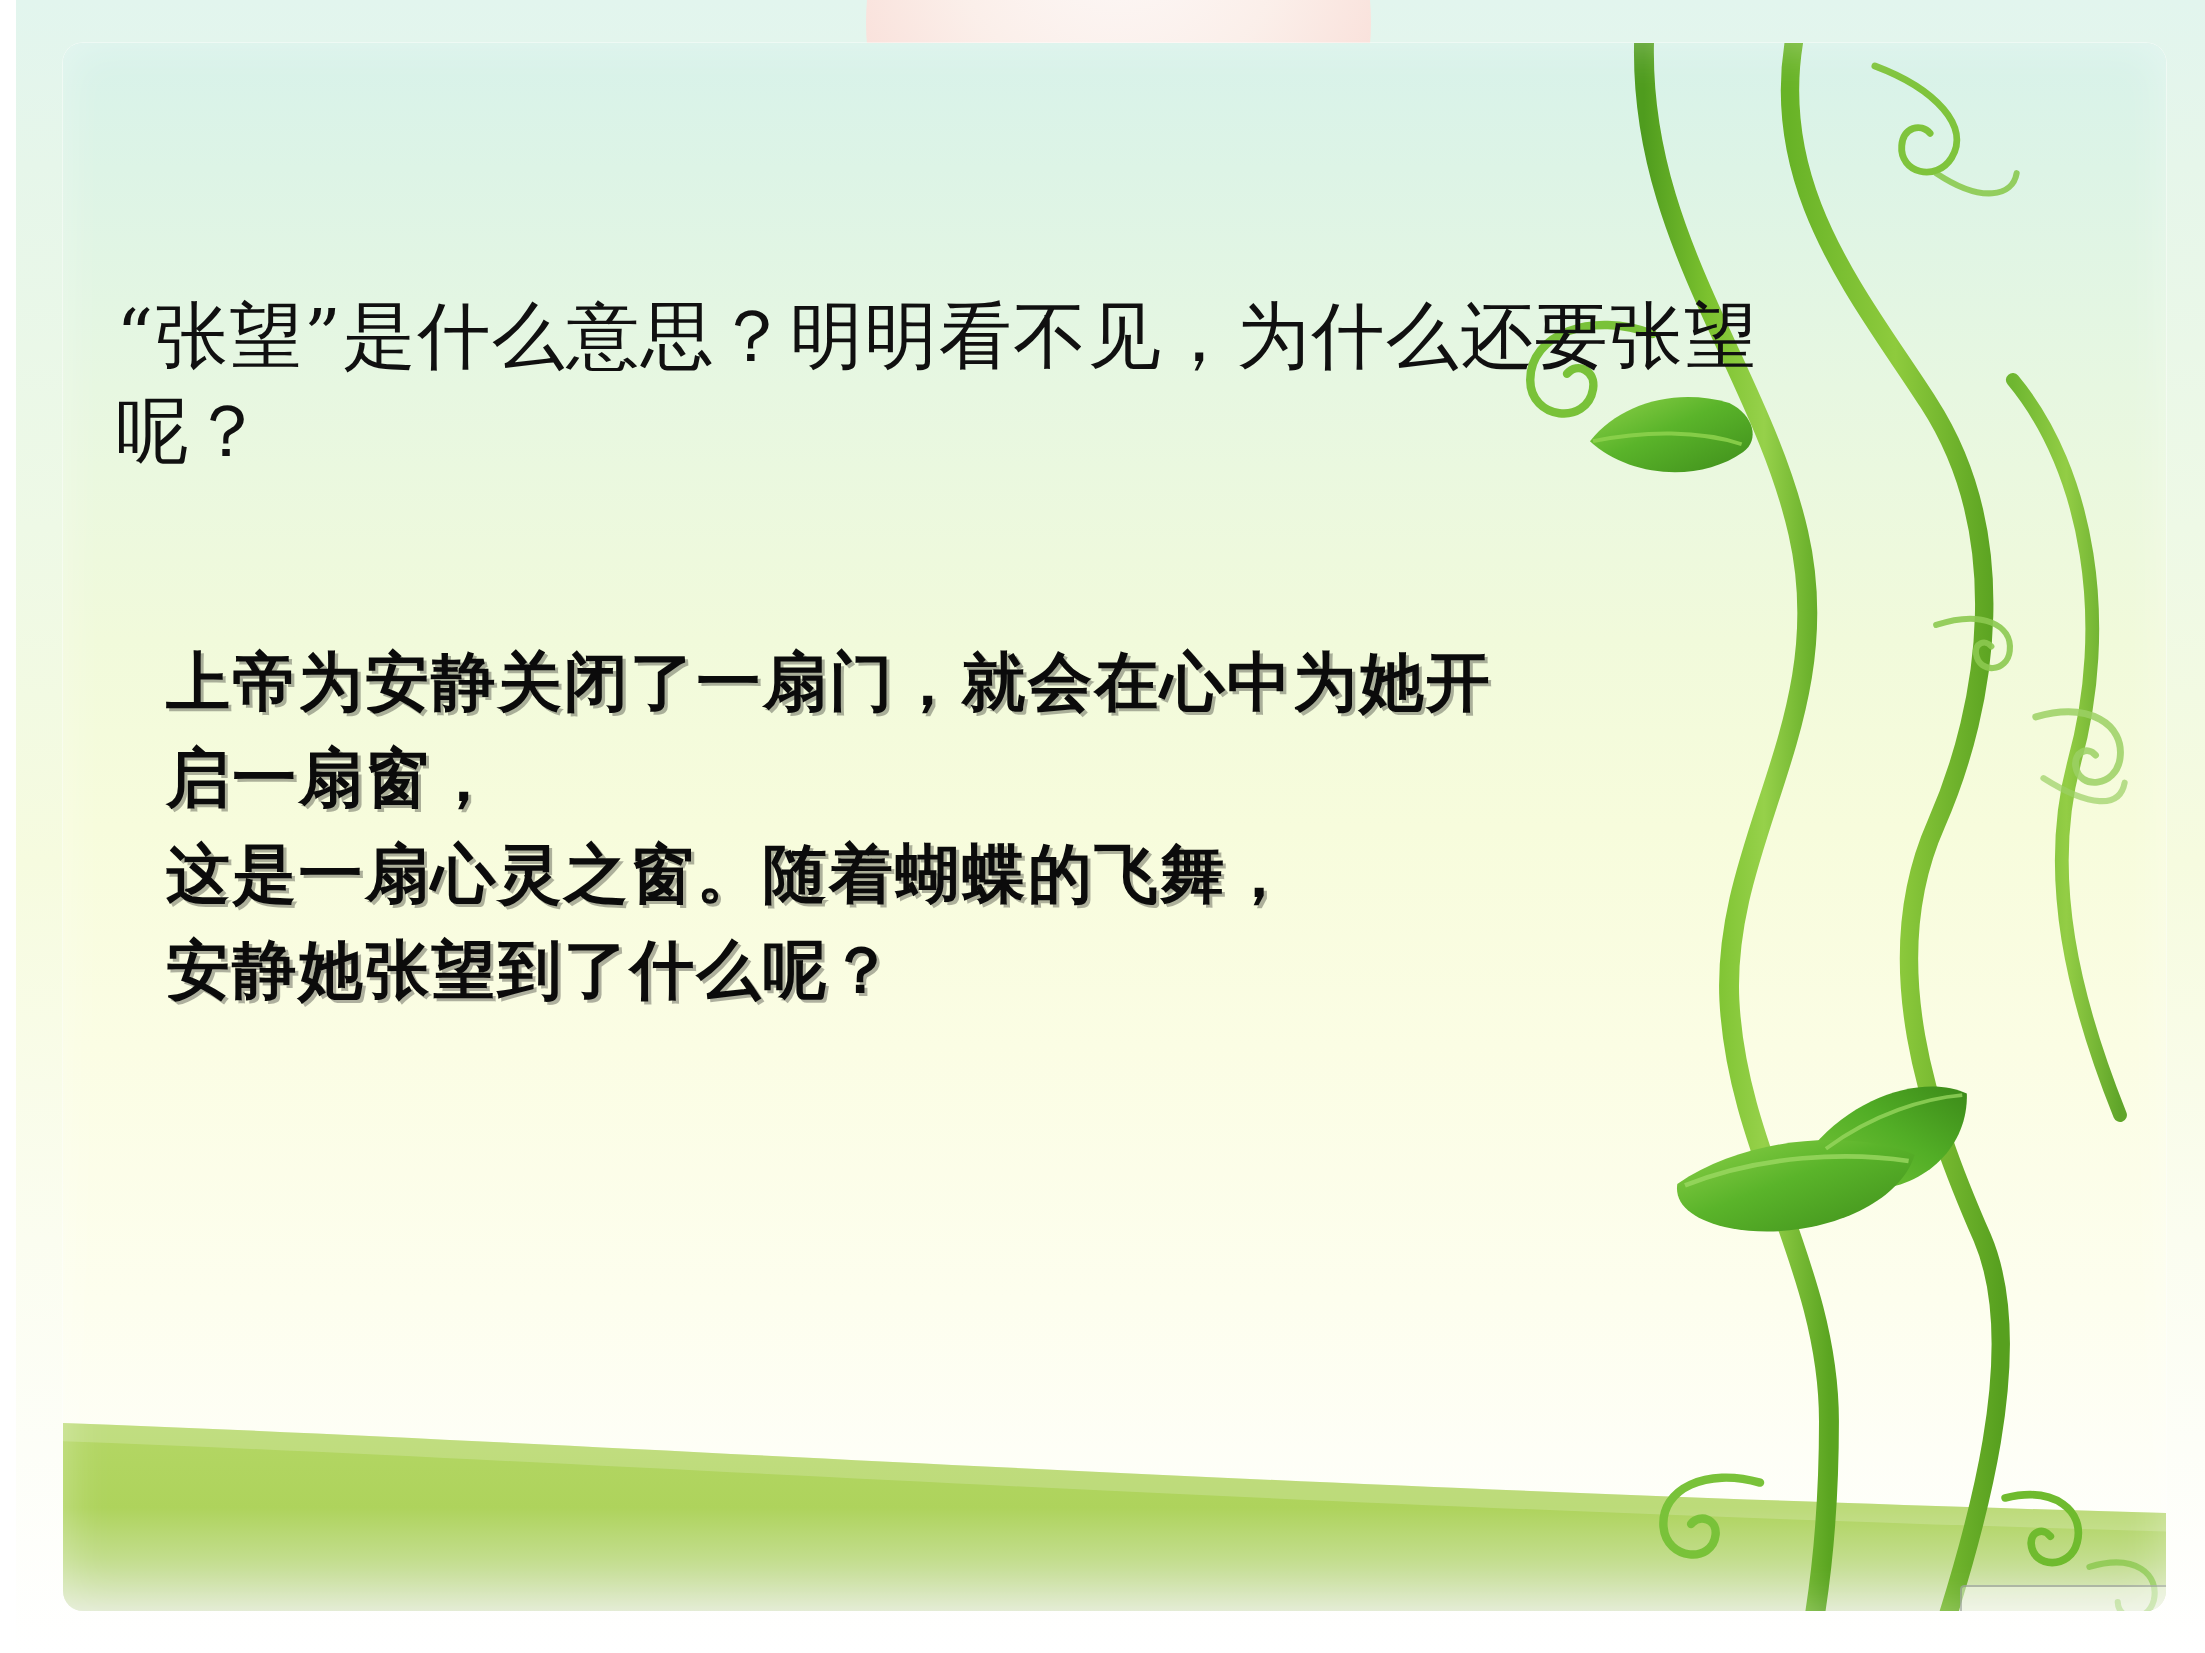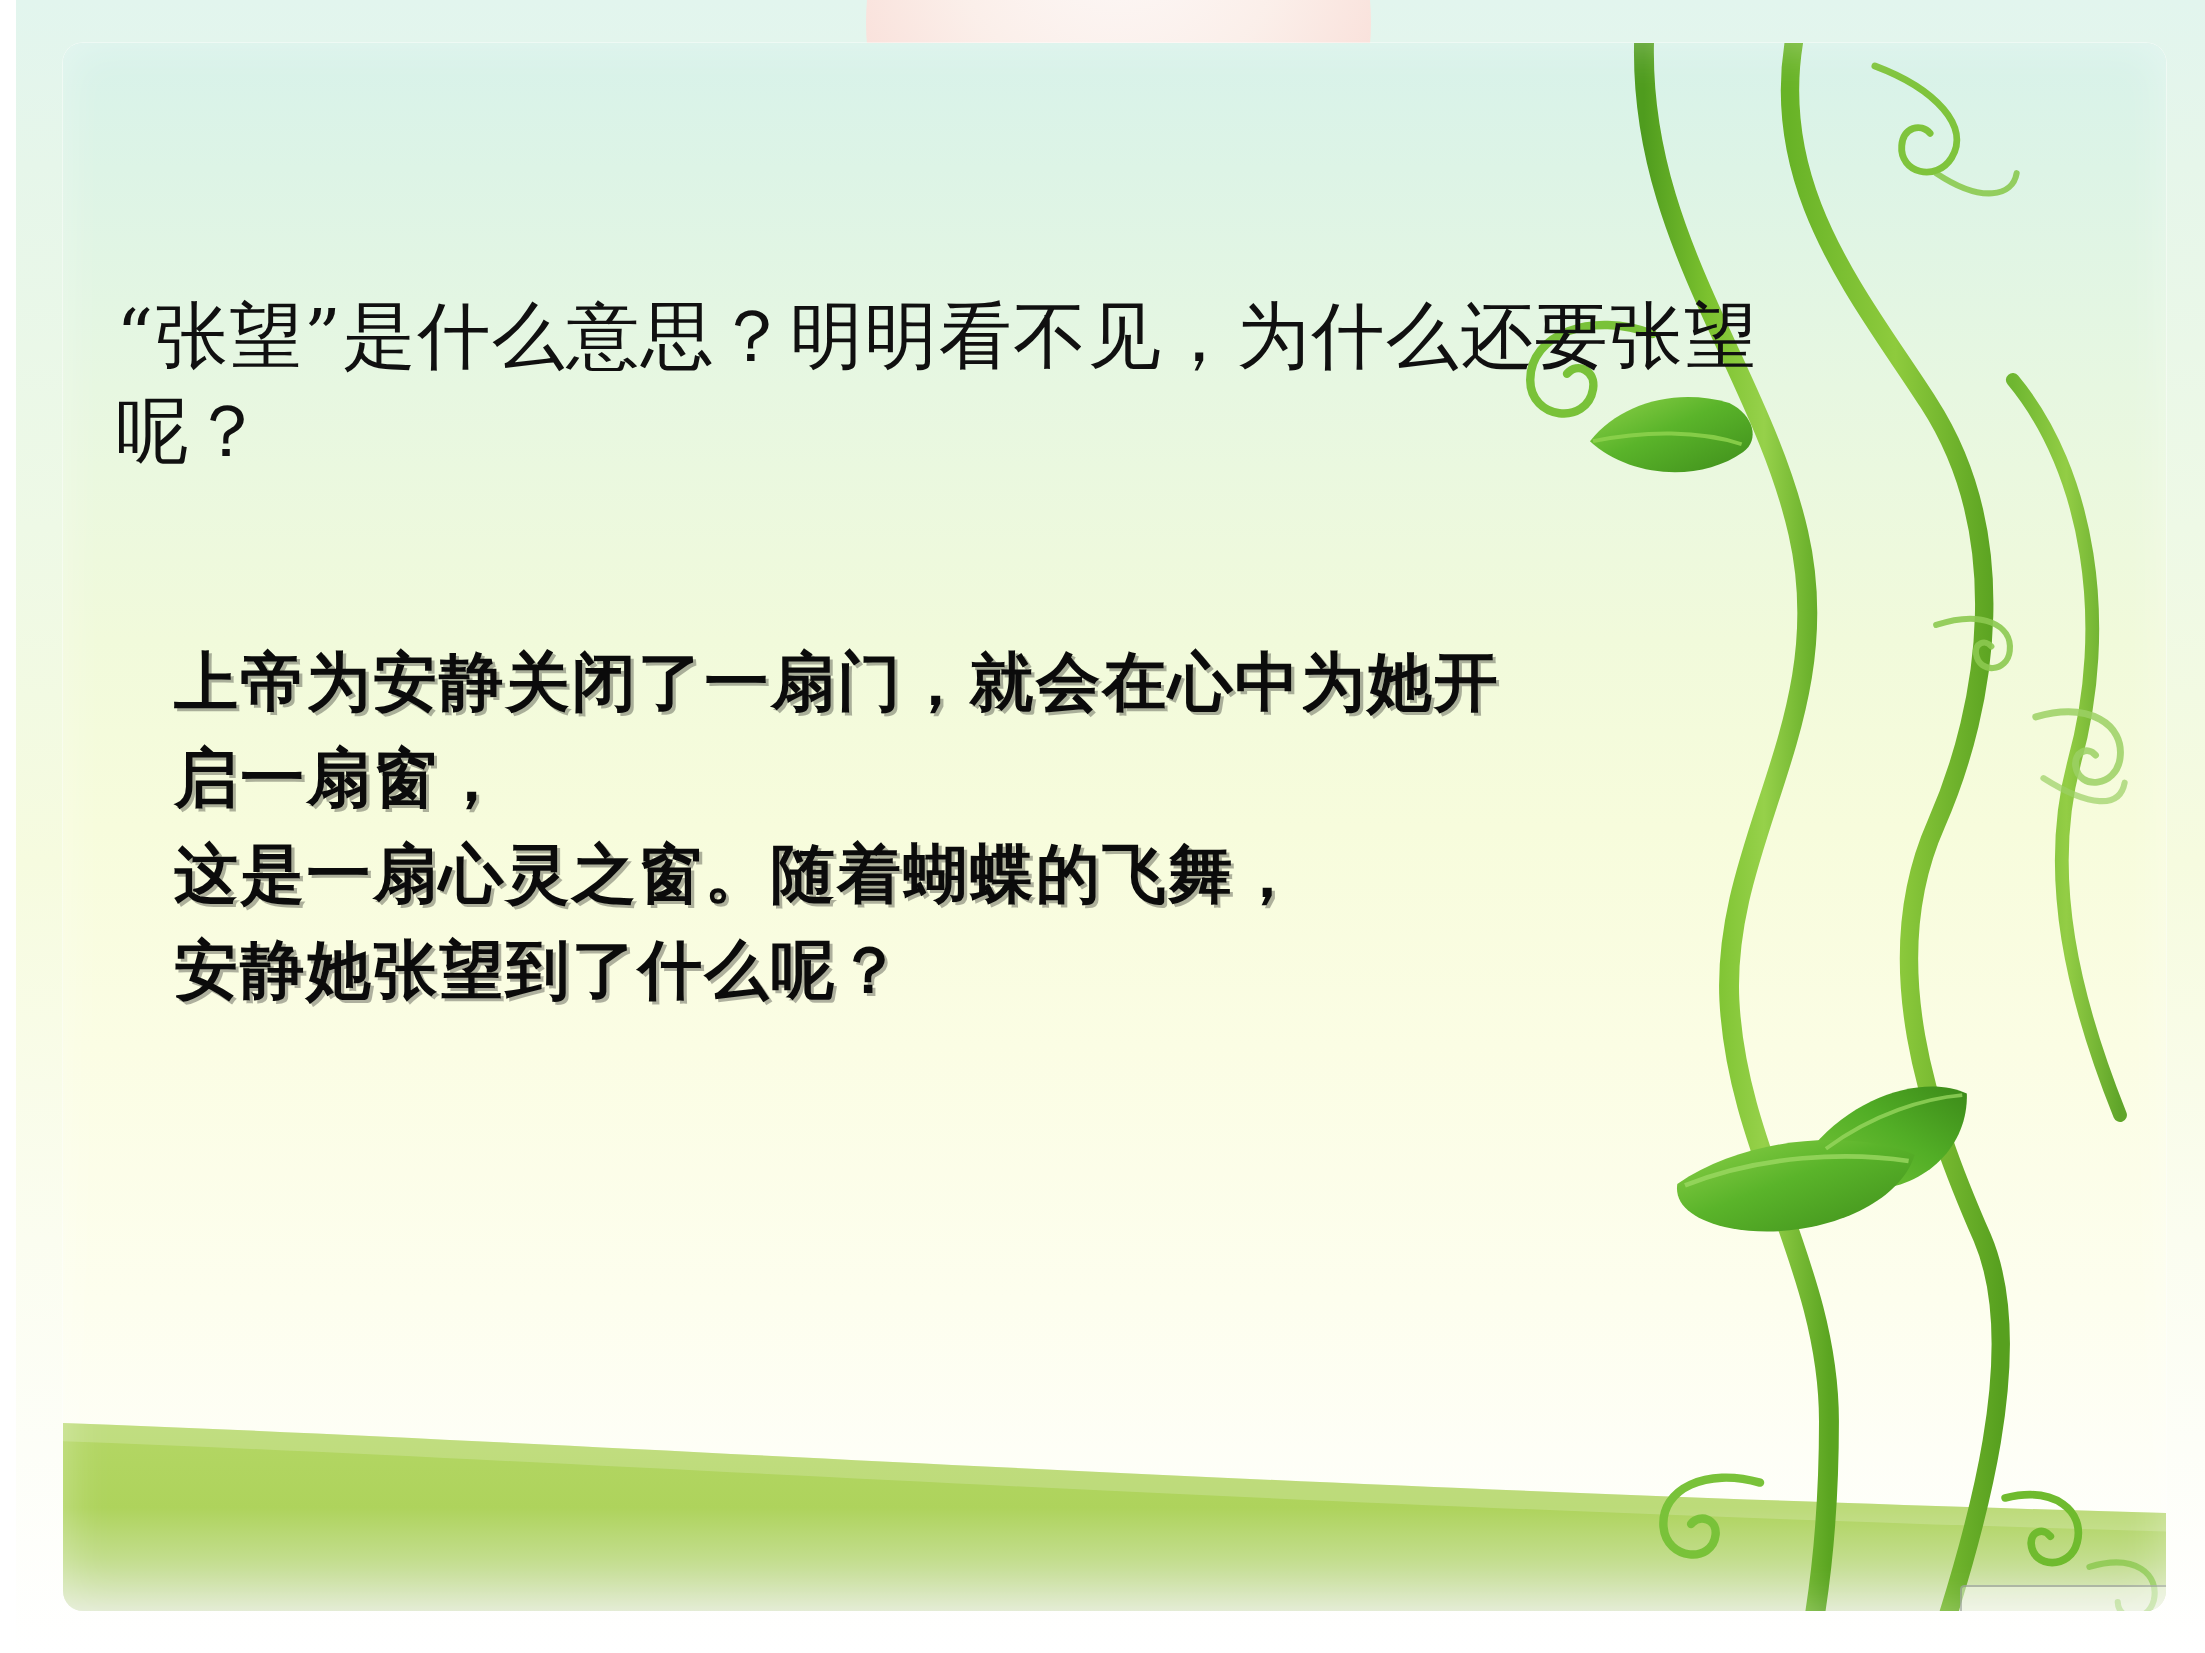--- a/index.html
+++ b/index.html
@@ -112,21 +112,21 @@
     width: 1838px;
     color: #101010;
     font-family: "DejaVu Serif", "Liberation Serif", serif;
     font-size: 73px;
     line-height: 1.30;
     letter-spacing: 1.5px;
     white-space: pre-wrap;
   }
   .answer-block {
     position: absolute;
-    left: 158px;
+    left: 150px;
     top: 634px;
     width: 1761px;
     color: #0b0b0b;
     font-family: "DejaVu Sans", "Liberation Sans", sans-serif;
     font-weight: bold;
     font-size: 64px;
     line-height: 1.50;
     letter-spacing: 2.3px;
     text-shadow: 3.1px 3.1px 0 rgba(0,0,0,0.30);
     white-space: pre-wrap;

